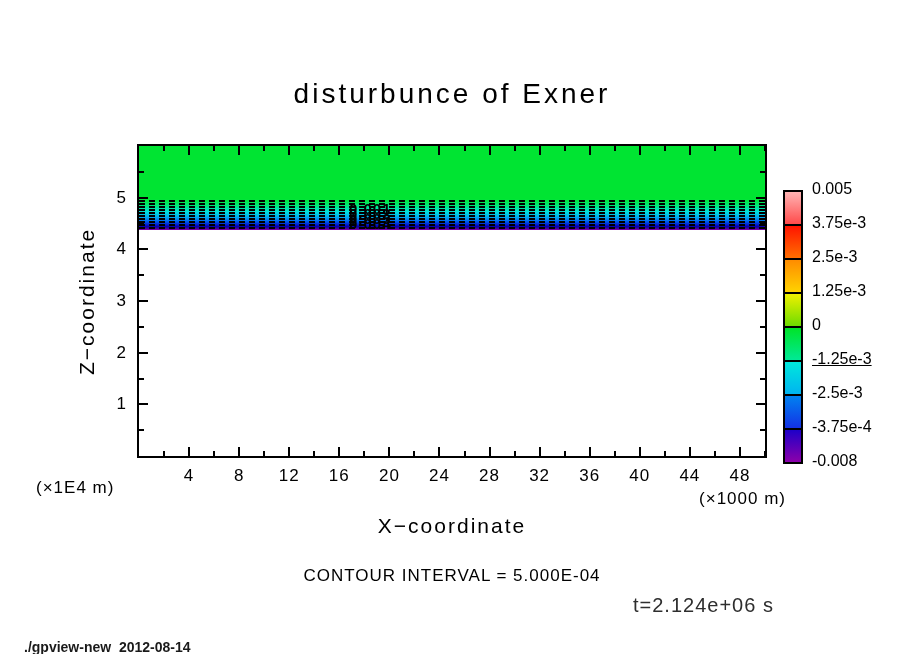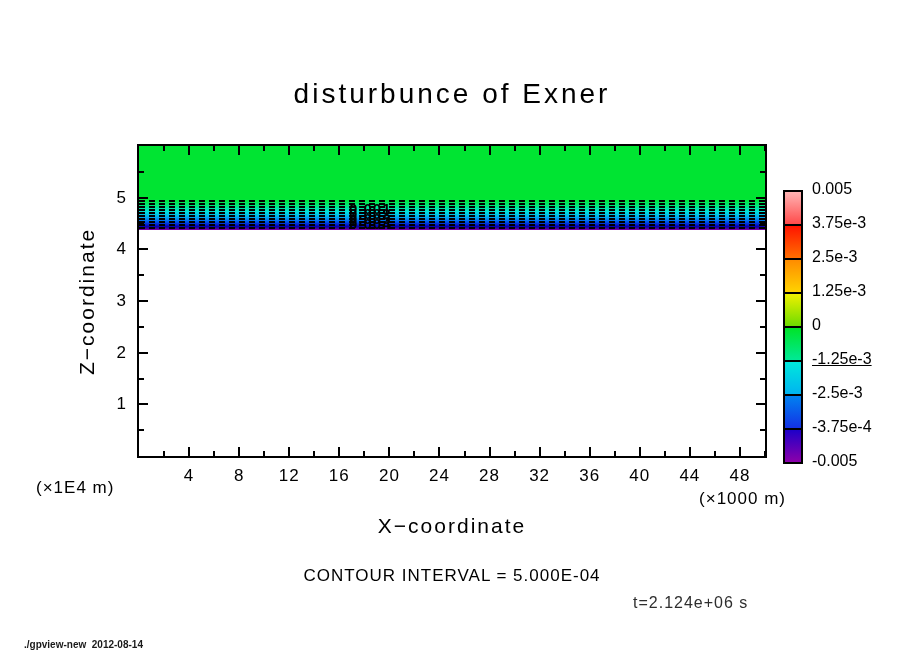--- a/index.html
+++ b/index.html
@@ -42,22 +42,22 @@
   }
   #colorbar {
     left:783px; top:190px; width:20px; height:274px;
     border:2px solid #000; box-sizing:border-box;
     display:flex; flex-direction:column;
   }
   .colorbar-cell { flex:1; }
   .colorbar-cell + .colorbar-cell { border-top:2px solid #000; }
   .colorbar-label { position:absolute; left:812px; font-size:16px; white-space:pre; }
   #contour-interval-note { left:0; right:0; top:566px; text-align:center; font-size:17px; letter-spacing:1px; white-space:pre; }
-  #time-note { left:633px; top:594px; font-size:16px; color:#2e2e2e; letter-spacing:1px; white-space:pre; }
-  .footer-text { top:639px; font-size:10px; font-weight:700; color:#1a1a1a; white-space:pre; }
+  #time-note { left:633px; top:594px; font-size:20px; color:#2e2e2e; letter-spacing:1px; white-space:pre; }
+  .footer-text { top:639px; font-size:14px; font-weight:700; color:#1a1a1a; white-space:pre; }
   #footer-left { left:24px; }
   #footer-right { right:14px; }
 </style>
 </head>
 <body>
 
 <div id="canvas">
 
   <div class="abs" id="plot-title">disturbunce of Exner</div>
 
@@ -194,21 +194,21 @@
     </div>
   <div id="colorbar-labels">
       <div class="abs colorbar-label" style="top: 180px;">0.005</div>
       <div class="abs colorbar-label" style="top: 214px;">3.75e-3</div>
       <div class="abs colorbar-label" style="top: 248px;">2.5e-3</div>
       <div class="abs colorbar-label" style="top: 282px;">1.25e-3</div>
       <div class="abs colorbar-label" style="top: 316px;">0</div>
       <div class="abs colorbar-label" style="top: 350px; text-decoration: underline;">-1.25e-3</div>
       <div class="abs colorbar-label" style="top: 384px;">-2.5e-3</div>
       <div class="abs colorbar-label" style="top: 418px;">-3.75e-4</div>
-      <div class="abs colorbar-label" style="top: 452px;">-0.005</div>
+      <div class="abs colorbar-label" style="top: 452px;">-0.008</div>
     </div>
 
   <div class="abs" id="contour-interval-note">CONTOUR INTERVAL = 5.000E-04</div>
   <div class="abs" id="time-note">t=2.124e+06 s</div>
 
   <div class="abs footer-text" id="footer-left">./gpview-new  2012-08-14</div>
 
 </div>
 
 </body></html>

